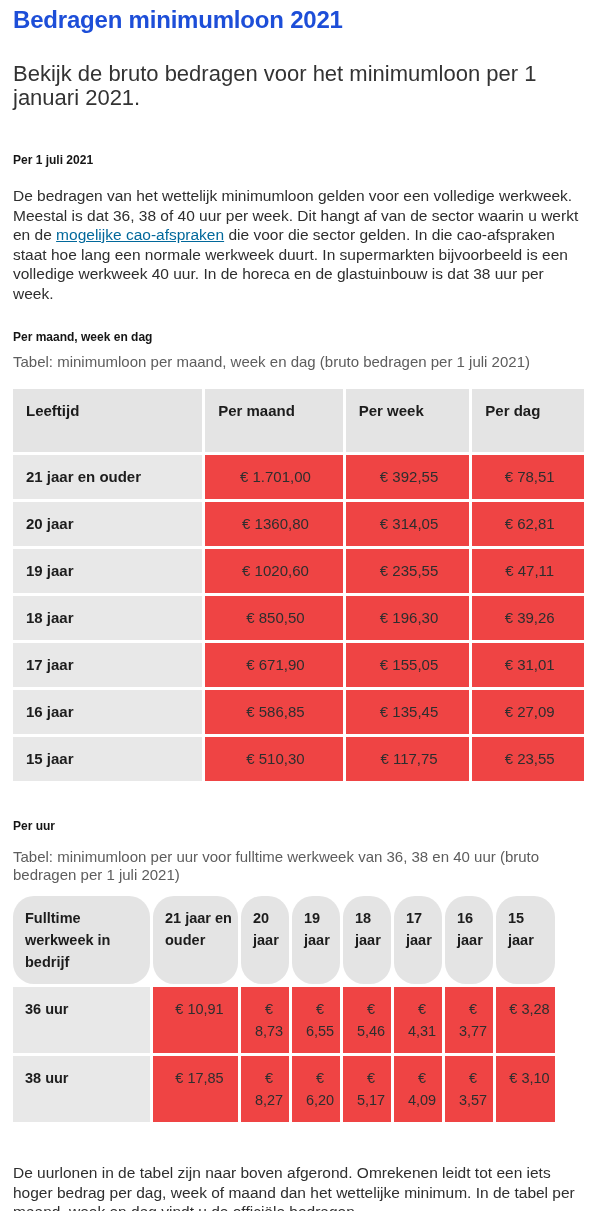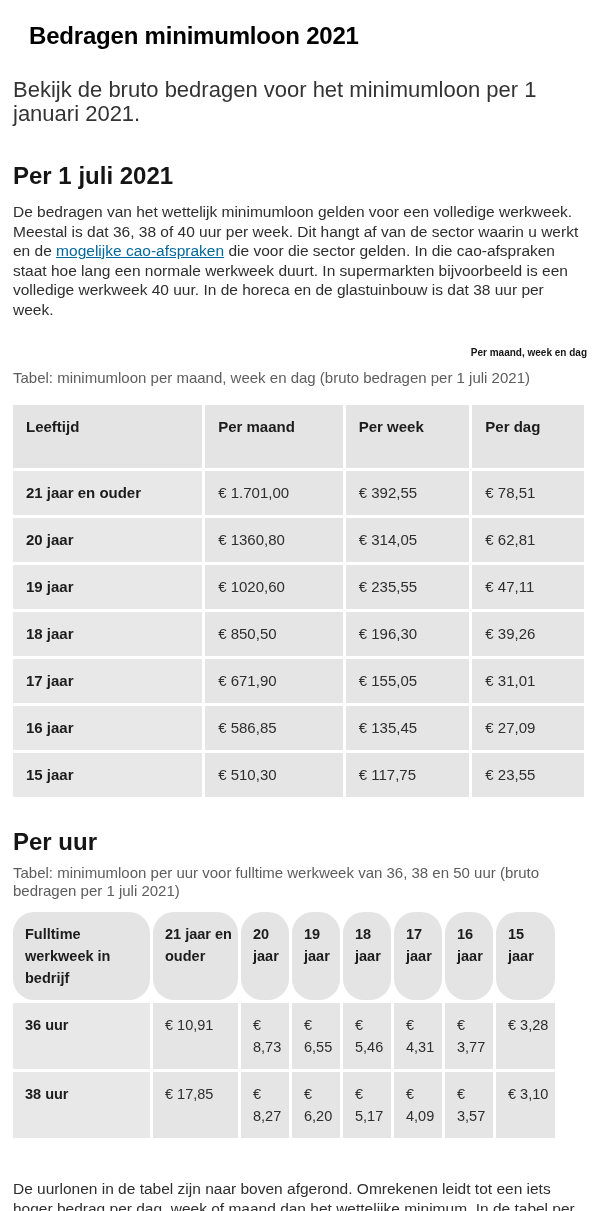--- a/index.html
+++ b/index.html
@@ -6,59 +6,59 @@
   body {
     width: 600px; height: 1211px; overflow: hidden;
     font-family: "Liberation Sans", sans-serif;
     color: #2b2b2b;
     -webkit-font-smoothing: antialiased;
   }
   .container { padding: 6px 13px 0 13px; }
 
   h1.page-title {
     font-size: 24px; line-height: 28px; font-weight: 700;
-    color: #000000; margin: 16px; letter-spacing: -0.2px;
+    color: #1d4ed8; margin: 0; letter-spacing: -0.2px;
   }
   p.intro {
     font-size: 22px; line-height: 24px; color: #333;
     margin: 28px 0 0 0;
   }
   h2.section-heading {
-    font-size: 24px; line-height: 24px; font-weight: 700;
+    font-size: 12px; line-height: 24px; font-weight: 700;
     color: #151515; margin: 38px 0 0 0;
   }
   h2.section-heading.uur { margin-top: 30px; }
   p.body-text {
     font-size: 15.5px; line-height: 19.5px; color: #2e2e2e;
     margin: 14px 0 0 0;
   }
   a.text-link { color: #01689b; text-decoration: underline; }
   h3.sub-heading {
-    font-size: 10px; line-height: 20px; font-weight: 700;
-    color: #151515; margin: 24px 0 0 0; text-align: right;
+    font-size: 12px; line-height: 20px; font-weight: 700;
+    color: #151515; margin: 24px 0 0 0;
   }
   p.table-caption {
     font-size: 15px; line-height: 18px; color: #5d5d5d;
     margin: 6px 0 0 0;
   }
   p.table-caption.uur { margin-top: 10px; }
 
   table.data-table {
     border-collapse: separate; border-spacing: 3px;
     table-layout: fixed; margin: 15px 0 0 -3px;
   }
   table.data-table.uur { margin-top: 9px; }
   .data-table th, .data-table td {
     box-sizing: border-box; vertical-align: top; text-align: left;
     font-size: 15px; line-height: 20px;
     padding: 12px 10px 12px 13px;
   }
   .data-table thead th { background: #e4e4e4; font-weight: 700; color: #1c1c1c; }
   .data-table tbody th { background: #e8e8e8; font-weight: 700; color: #1c1c1c; }
-  .data-table tbody td { background: #e5e5e5; font-weight: 400; color: #2e2e2e; }
+  .data-table tbody td { background: #ef4444; font-weight: 400; color: #2e2e2e; text-align: center; }
 
   
   table.maand thead th { height: 63px; }
   table.maand tbody th, table.maand tbody td { height: 44px; }
 
   
   table.uur th, table.uur td {
     font-size: 14.5px; line-height: 22px;
     padding: 11px 4px 11px 12px;
   }
@@ -143,21 +143,21 @@
         <th>15 jaar</th>
         <td>€ 510,30</td>
         <td>€ 117,75</td>
         <td>€ 23,55</td>
       </tr>
     </tbody>
   </table>
 
   <h2 class="section-heading uur">Per uur</h2>
 
-  <p class="table-caption uur">Tabel: minimumloon per uur voor fulltime werkweek van 36, 38 en 50 uur (bruto bedragen per 1 juli 2021)</p>
+  <p class="table-caption uur">Tabel: minimumloon per uur voor fulltime werkweek van 36, 38 en 40 uur (bruto bedragen per 1 juli 2021)</p>
 
   <table class="data-table uur">
     <colgroup>
       <col style="width:137px">
         <col style="width:85px">
         <col style="width:48px">
         <col style="width:48px">
         <col style="width:48px">
         <col style="width:48px">
         <col style="width:48px">

